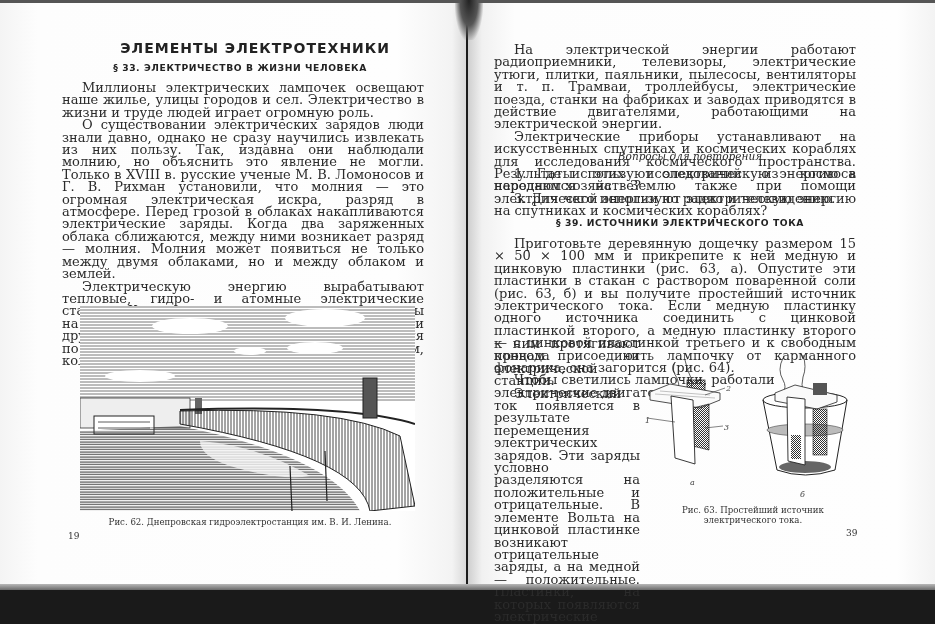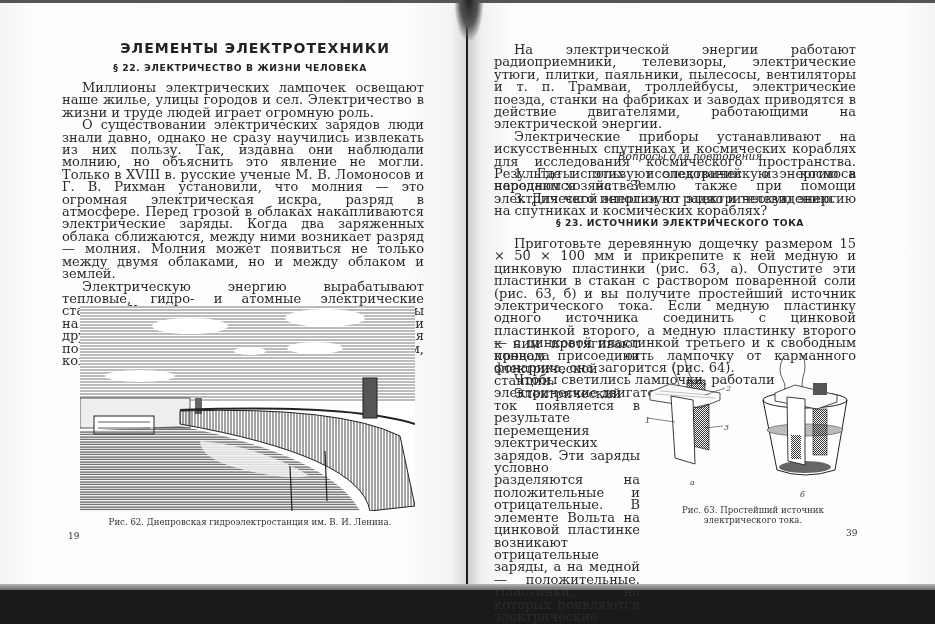--- a/index.html
+++ b/index.html
@@ -24,21 +24,21 @@
 </head>
 <body>
 
 <div class="top-edge"></div>
 
 <div class="page left"></div>
 <div class="page right"></div>
 <div class="gutter"></div>
 
 <div class="heading1">ЭЛЕМЕНТЫ ЭЛЕКТРОТЕХНИКИ</div>
-<div class="heading2" style="left:90px;top:62px;width:300px;">§ 22. ЭЛЕКТРИЧЕСТВО В ЖИЗНИ ЧЕЛОВЕКА</div>
+<div class="heading2" style="left:90px;top:62px;width:300px;">§ 33. ЭЛЕКТРИЧЕСТВО В ЖИЗНИ ЧЕЛОВЕКА</div>
 
 <div class="para" style="left:62px;top:82px;width:362px;">
   <p>Миллионы электрических лампочек освещают наше жилье, улицы городов и сел. Электричество в жизни и труде людей играет огромную роль.</p>
   <p>О существовании электрических зарядов люди знали давно, однако не сразу научились извлекать из них пользу. Так, издавна они наблюдали молнию, но объяснить это явление не могли. Только в XVIII в. русские ученые М. В. Ломоносов и Г. В. Рихман установили, что молния — это огромная электрическая искра, разряд в атмосфере. Перед грозой в облаках накапливаются электрические заряды. Когда два заряженных облака сближаются, между ними возникает разряд — молния. Молния может появиться не только между двумя облаками, но и между облаком и землей.</p>
   <p>Электрическую энергию вырабатывают тепловые, гидро- и атомные электрические станции. Крупные гидроэлектростанции построены на Днепре (рис. 62), Волге, Енисее, Ангаре и других реках. От электрических станций энергия по проводам передается к фабрикам, заводам, колхозам, к нашим жилым домам.</p>
 </div>
 
 <svg class="figure" style="left:80px;top:306px;" width="335" height="205" viewBox="0 0 335 205">
   <defs>
     <pattern id="skyHatch" width="6" height="3" patternUnits="userSpaceOnUse">
@@ -84,21 +84,21 @@
   <p>Электрические приборы устанавливают на искусственных спутниках и космических кораблях для исследования космического пространства. Результаты этих исследований из космоса передаются на Землю также при помощи электрической энергии по радио и телевидению.</p>
 </div>
 
 <div class="questions-title">Вопросы для повторения</div>
 
 <div class="para" style="left:494px;top:168px;width:362px;">
   <p>1. Где используют электрическую энергию в народном хозяйстве?</p>
   <p>3. Для чего используют электрическую энергию на спутниках и космических кораблях?</p>
 </div>
 
-<div class="heading2" style="left:520px;top:217px;width:320px;">§ 23. ИСТОЧНИКИ ЭЛЕКТРИЧЕСКОГО ТОКА</div>
+<div class="heading2" style="left:520px;top:217px;width:320px;">§ 39. ИСТОЧНИКИ ЭЛЕКТРИЧЕСКОГО ТОКА</div>
 
 <div class="para" style="left:494px;top:238px;width:362px;">
   <p>Приготовьте деревянную дощечку размером 15 × 50 × 100 мм и прикрепите к ней медную и цинковую пластинки (рис. 63, а). Опустите эти пластинки в стакан с раствором поваренной соли (рис. 63, б) и вы получите простейший источник электрического тока. Если медную пластинку одного источника соединить с цинковой пластинкой второго, а медную пластинку второго — с цинковой пластинкой третьего и к свободным концам присоединить лампочку от карманного фонарика, она загорится (рис. 64).</p>
   <p style="text-align:left;">Чтобы светились лампочки, работали электрические двигатели,</p>
 </div>
 
 <div class="para" style="left:494px;top:338px;width:146px;text-align:justify;">
   <p style="text-indent:0;">к ним протягивают провода от электрической станции.</p>
   <p><span>Электрический ток появляется в результате перемещения электрических зарядов. Эти заряды условно разделяются на положительные и отрицательные. В элементе Вольта на цинковой пластинке возникают отрицательные заряды, а на медной — положительные. Пластинки, на которых появляются электрические заряды, называются </span><span class="italic">электродами</span><span>, а раствор, в который опускают электроды,— </span><span class="italic">электролитом</span><span>.</span></p>
 </div>

